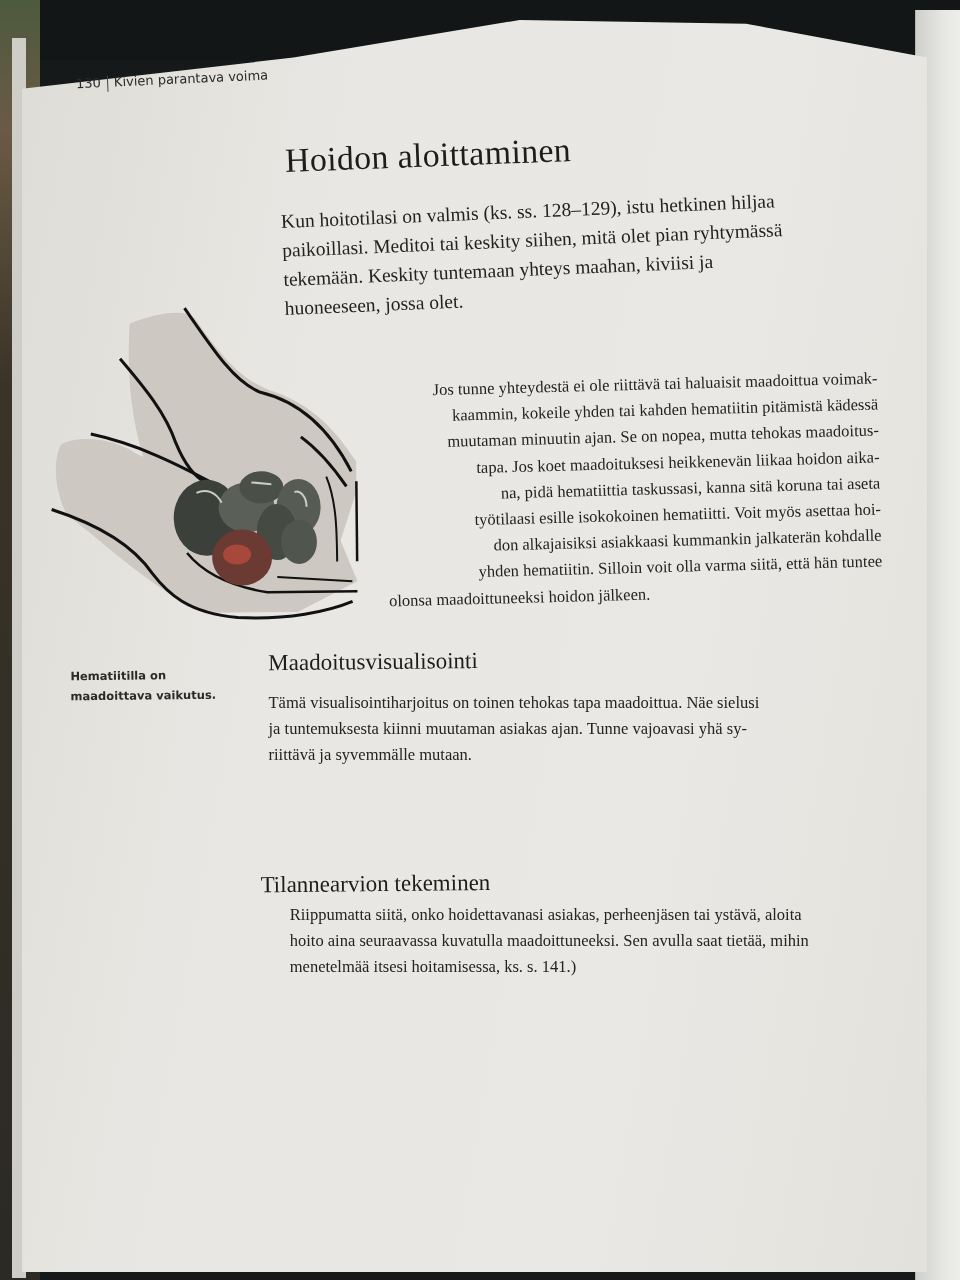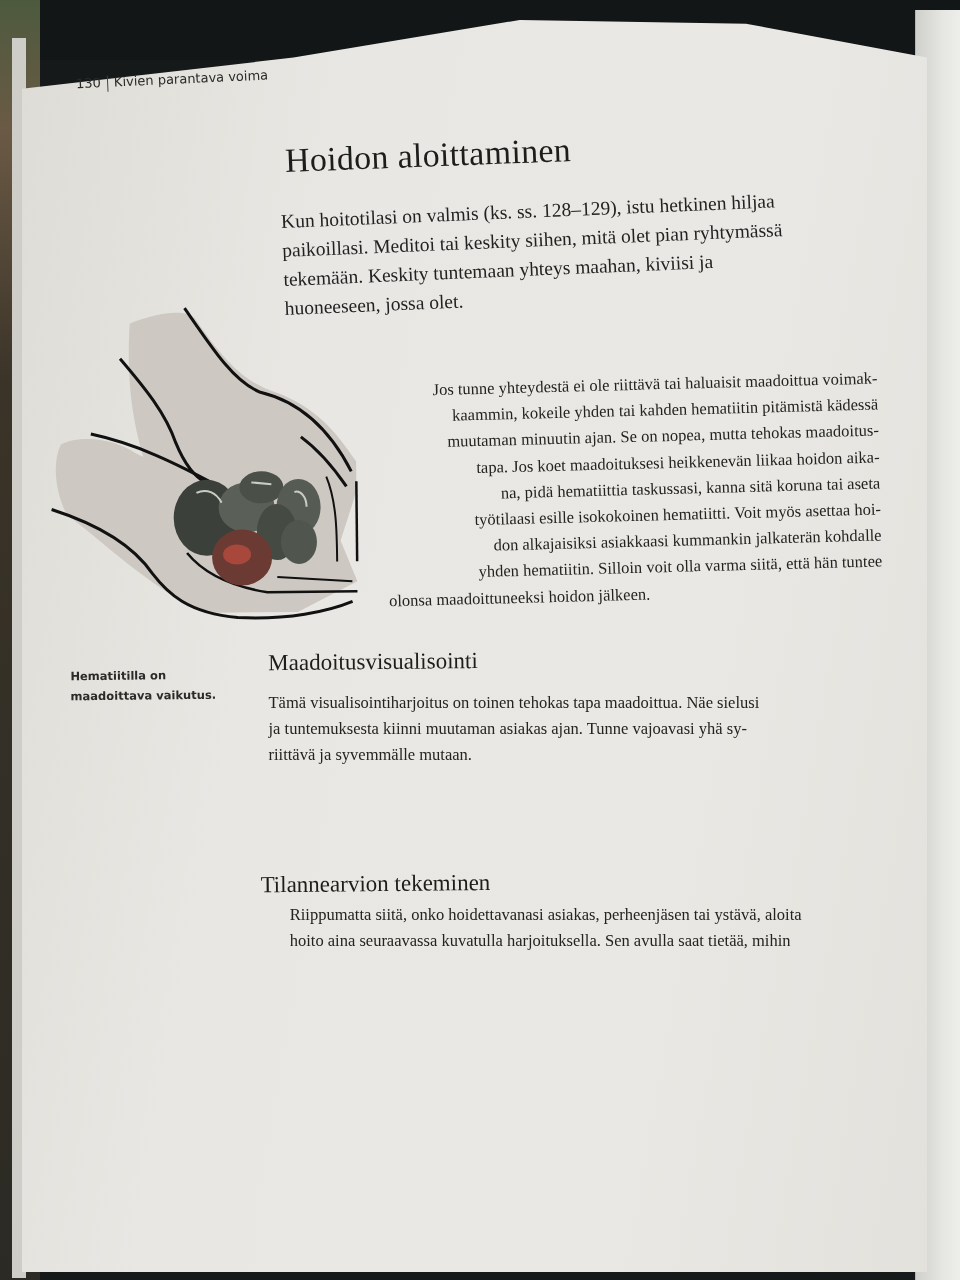--- a/index.html
+++ b/index.html
@@ -148,15 +148,16 @@
   <h2 class="sec sec1">Maadoitusvisualisointi</h2>
   <p class="body-text b1">
     <span>Tämä visualisointiharjoitus on toinen tehokas tapa maadoittua. Näe sielusi</span>
     <span>ja tuntemuksesta kiinni muutaman asiakas ajan. Tunne vajoavasi yhä sy-</span>
     <span>riittävä ja syvemmälle mutaan.</span>
   </p>
 
   <h2 class="sec sec2">Tilannearvion tekeminen</h2>
   <p class="body-text b2">
     <span>Riippumatta siitä, onko hoidettavanasi asiakas, perheenjäsen tai ystävä, aloita</span>
-    <span>hoito aina seuraavassa kuvatulla harjoituksella. Sen avulla saat tietää, mihin</span>
+    <span>hoito aina seuraavassa kuvatulla maadoittuneeksi. Sen avulla saat tietää, mihin</span>
+    <span>menetelmää itsesi hoitamisessa, ks. s. 141.)</span>
   </p>
 </div>
 
 </body></html>

